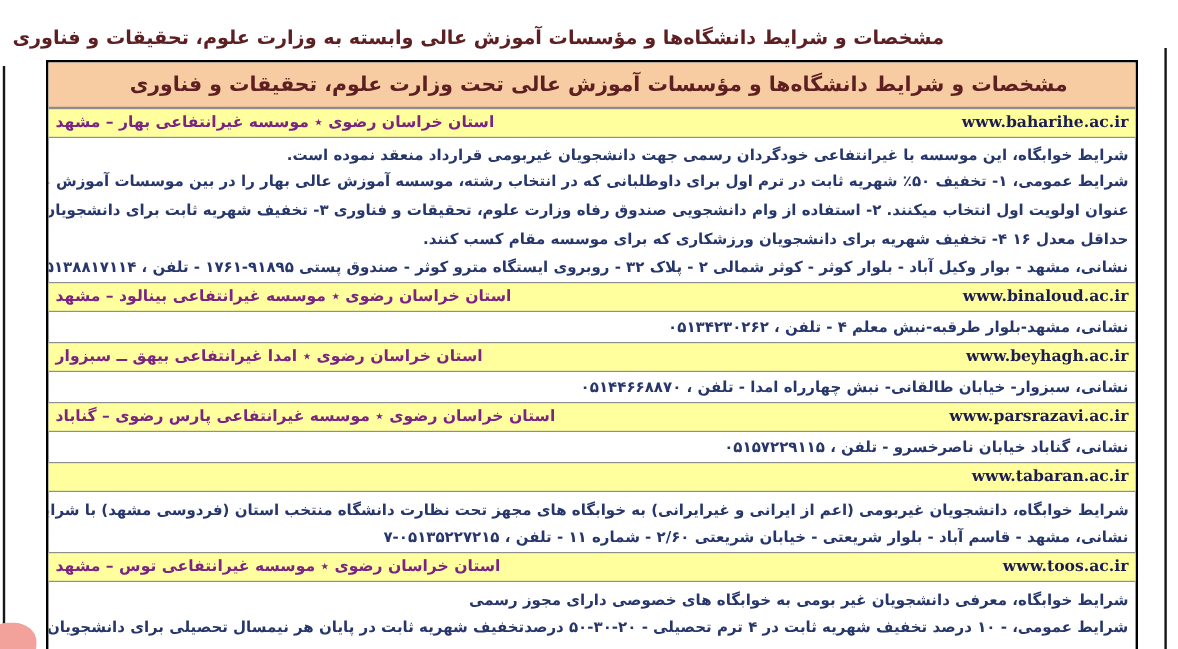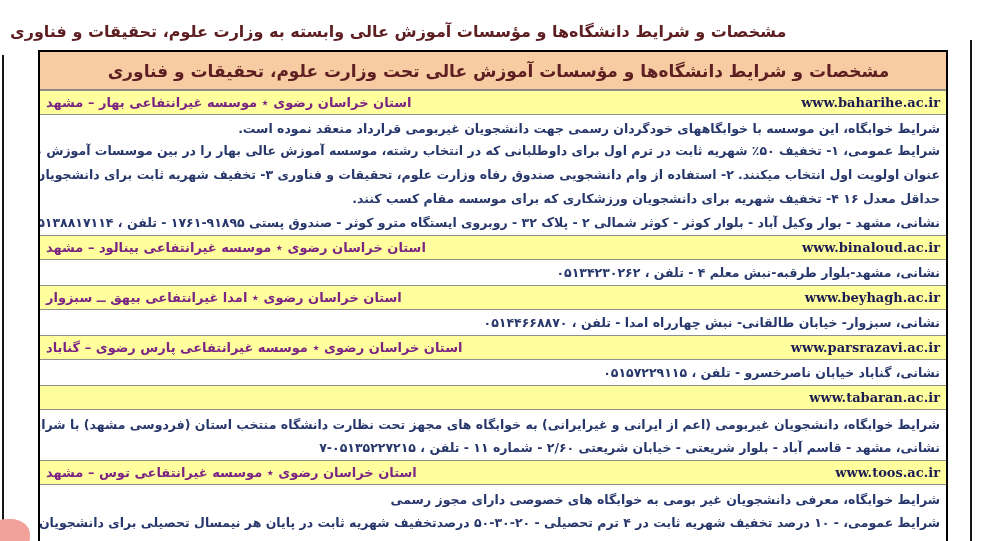--- a/index.html
+++ b/index.html
@@ -44,21 +44,21 @@
 <div class="frame-line frame-right"></div>
 
 <div class="main-box">
 
   <div class="box-header">مشخصات و شرایط دانشگاه‌ها و مؤسسات آموزش عالی تحت وزارت علوم، تحقیقات و فناوری</div>
 
   <div class="entry-bar">
     <span class="entry-url">www.baharihe.ac.ir</span>
     <span class="entry-inst">استان خراسان رضوی ٭ موسسه غیرانتفاعی بهار – مشهد</span>
   </div>
-  <div class="bline bpad-top">شرایط خوابگاه، این موسسه با خوابگاههای خودگردان رسمی جهت دانشجویان غیربومی قرارداد منعقد نموده است.</div>
+  <div class="bline bpad-top">شرایط خوابگاه، این موسسه با غیرانتفاعی خودگردان رسمی جهت دانشجویان غیربومی قرارداد منعقد نموده است.</div>
   <div class="bline">شرایط عمومی، ۱- تخفیف ۵۰٪ شهریه ثابت در ترم اول برای داوطلبانی که در انتخاب رشته، موسسه آموزش عالی بهار را در بین موسسات آموزش عالی غیردولتی- غیرانتفاعی به</div>
   <div class="bline">عنوان اولویت اول انتخاب میکنند. ۲- استفاده از وام دانشجویی صندوق رفاه وزارت علوم، تحقیقات و فناوری ۳- تخفیف شهریه ثابت برای دانشجویان رتبه اول تا سوم به شرط دارا بودن</div>
   <div class="bline">حداقل معدل ۱۶ ۴- تخفیف شهریه برای دانشجویان ورزشکاری که برای موسسه مقام کسب کنند.</div>
   <div class="bline">نشانی، مشهد - بوار وکیل آباد - بلوار کوثر - کوثر شمالی ۲ - پلاک ۳۲ - روبروی ایستگاه مترو کوثر - صندوق پستی ۹۱۸۹۵-۱۷۶۱ - تلفن ، ۰۵۱۳۸۸۱۷۱۱۴</div>
 
   <div class="entry-bar">
     <span class="entry-url">www.binaloud.ac.ir</span>
     <span class="entry-inst">استان خراسان رضوی ٭ موسسه غیرانتفاعی بینالود – مشهد</span>
   </div>
   <div class="bline tall">نشانی، مشهد-بلوار طرقبه-نبش معلم ۴ - تلفن ، ۰۵۱۳۴۲۳۰۲۶۲</div>

